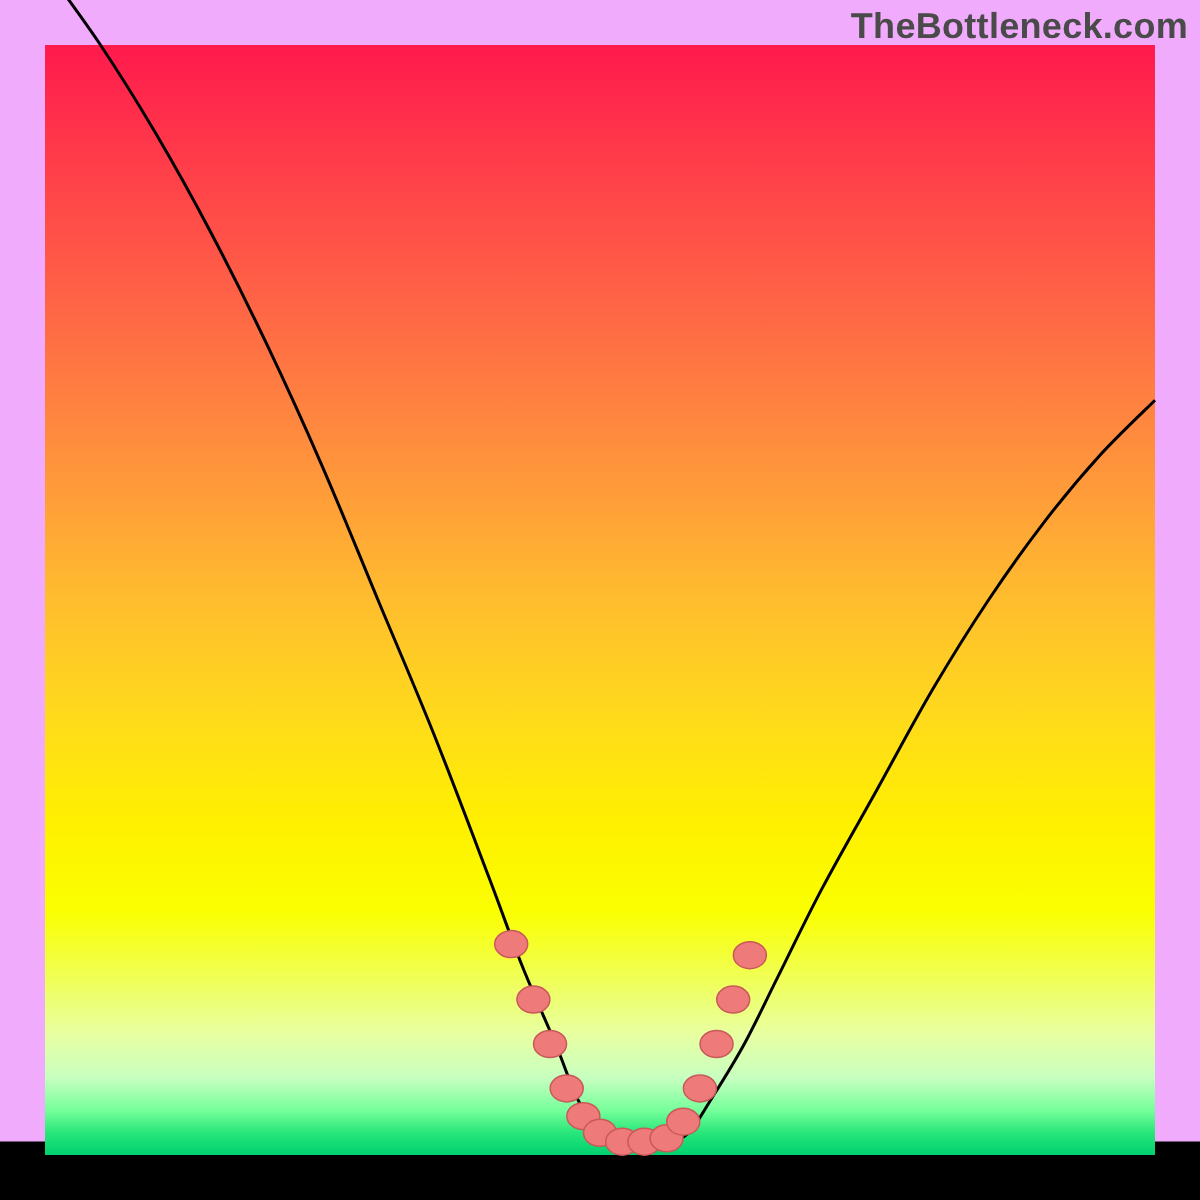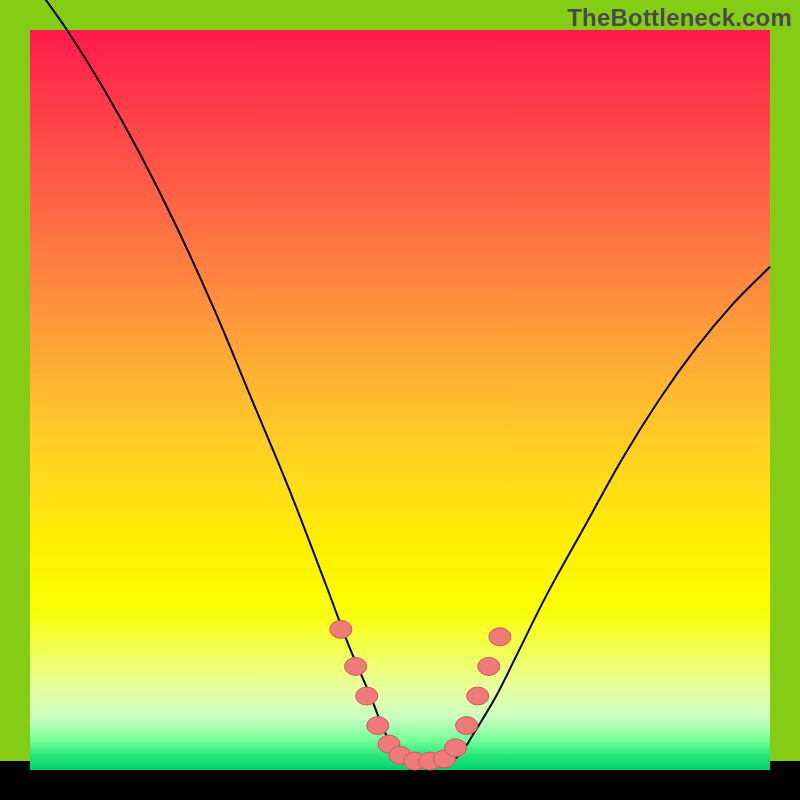--- a/index.html
+++ b/index.html
@@ -10,21 +10,21 @@
     overflow: hidden;
     background: #000;
     font-family: Arial, Helvetica, sans-serif;
   }
   .frame {
     position: absolute;
     top: 0;
     left: 0;
     width: 800px;
     height: 761px;
-    background: #84cc16;
+    background: #f0abfc;
   }
   .plot-area {
     position: absolute;
     top: 30px;
     left: 30px;
     width: 740px;
     height: 740px;
     background: linear-gradient(to bottom,
       #ff1a4d 0%,
       #ff3b4a 10%,

